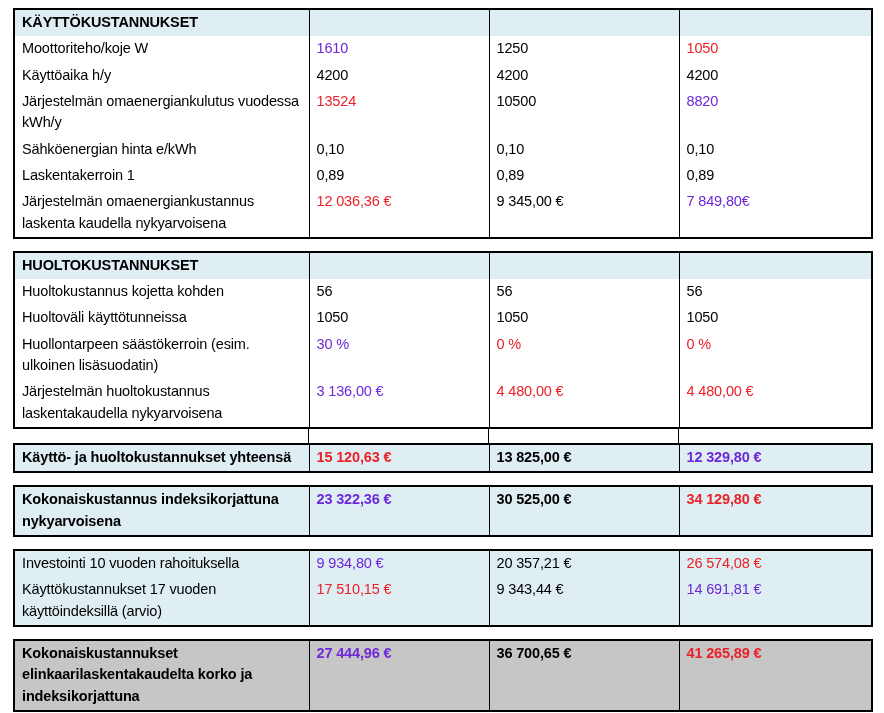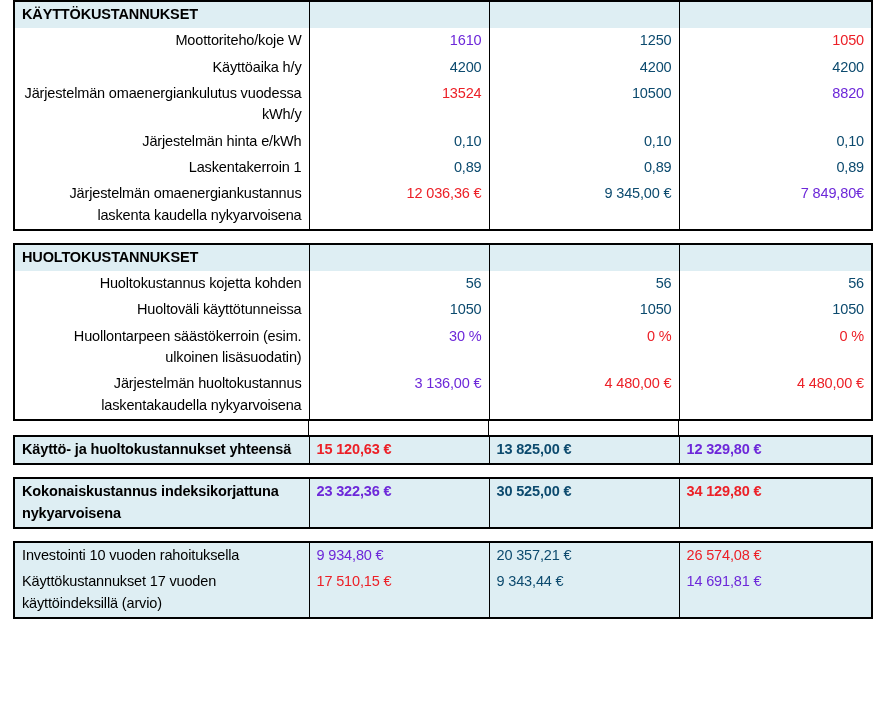--- a/index.html
+++ b/index.html
@@ -14,21 +14,21 @@
     font-family: "Liberation Sans", sans-serif;
     color: #000000;
     overflow: hidden;
   }
 
   .sheet {
     position: relative;
     width: 884px;
     height: 713px;
     box-sizing: border-box;
-    padding: 0 13px;
+    padding: 8px 13px;
     border-radius: 18px;
   }
 
   table.block {
     border-collapse: collapse;
     table-layout: fixed;
     width: 858px;
     border: 2px solid #000000;
   }
 
@@ -43,27 +43,27 @@
     vertical-align: top;
     font-size: 14.5px;
     line-height: 1.47;
     letter-spacing: -0.15px;
     white-space: normal;
   }
   table.block td:last-child { border-right: none; }
 
   
   .fill-blue td  { background: #deeef3; }
-  .fill-white td { background: #ffffff; text-align: right; }
+  .fill-white td { background: #ffffff; }
   .fill-gray td  { background: #c6c6c6; }
 
   
   .v-red   { color: #ec2027; }
   .v-green { color: #6d28d9; }
-  .v-black { color: #0c4a6e; }
+  .v-black { color: #000000; }
 
   .hdr-title {
     font-weight: bold;
     font-size: 14.5px;
     letter-spacing: 0px;
   }
   .bold td { font-weight: bold; }
   .bold .label { font-weight: bold; }
 
   .label { font-weight: normal; }
@@ -123,21 +123,21 @@
         <td class="v-black">4200</td>
         <td class="v-black">4200</td>
       </tr>
       <tr class="fill-white">
         <td class="label">Järjestelmän omaenergiankulutus vuodessa kWh/y</td>
         <td class="v-red">13524</td>
         <td class="v-black">10500</td>
         <td class="v-green">8820</td>
       </tr>
       <tr class="fill-white">
-        <td class="label">Järjestelmän hinta e/kWh</td>
+        <td class="label">Sähköenergian hinta e/kWh</td>
         <td class="v-black">0,10</td>
         <td class="v-black">0,10</td>
         <td class="v-black">0,10</td>
       </tr>
       <tr class="fill-white">
         <td class="label">Laskentakerroin 1</td>
         <td class="v-black">0,89</td>
         <td class="v-black">0,89</td>
         <td class="v-black">0,89</td>
       </tr>
@@ -266,14 +266,30 @@
         <td class="label">Käyttökustannukset 17 vuoden käyttöindeksillä (arvio)</td>
         <td class="v-red">17 510,15 €</td>
         <td class="v-black">9 343,44 €</td>
         <td class="v-green">14 691,81 €</td>
       </tr>
     </tbody>
   </table>
 
   <div class="gap"></div>
 
+  <table class="block bold">
+    <colgroup>
+        <col class="c-label">
+        <col class="c-v1">
+        <col class="c-v2">
+        <col class="c-v3">
+      </colgroup>
+    <tbody>
+      <tr class="fill-gray">
+        <td class="label">Kokonaiskustannukset elinkaarilaskentakaudelta korko ja indeksikorjattuna</td>
+        <td class="v-green">27 444,96 €</td>
+        <td class="v-black">36 700,65 €</td>
+        <td class="v-red">41 265,89 €</td>
+      </tr>
+    </tbody>
+  </table>
 
 </div>
 
 </body></html>

